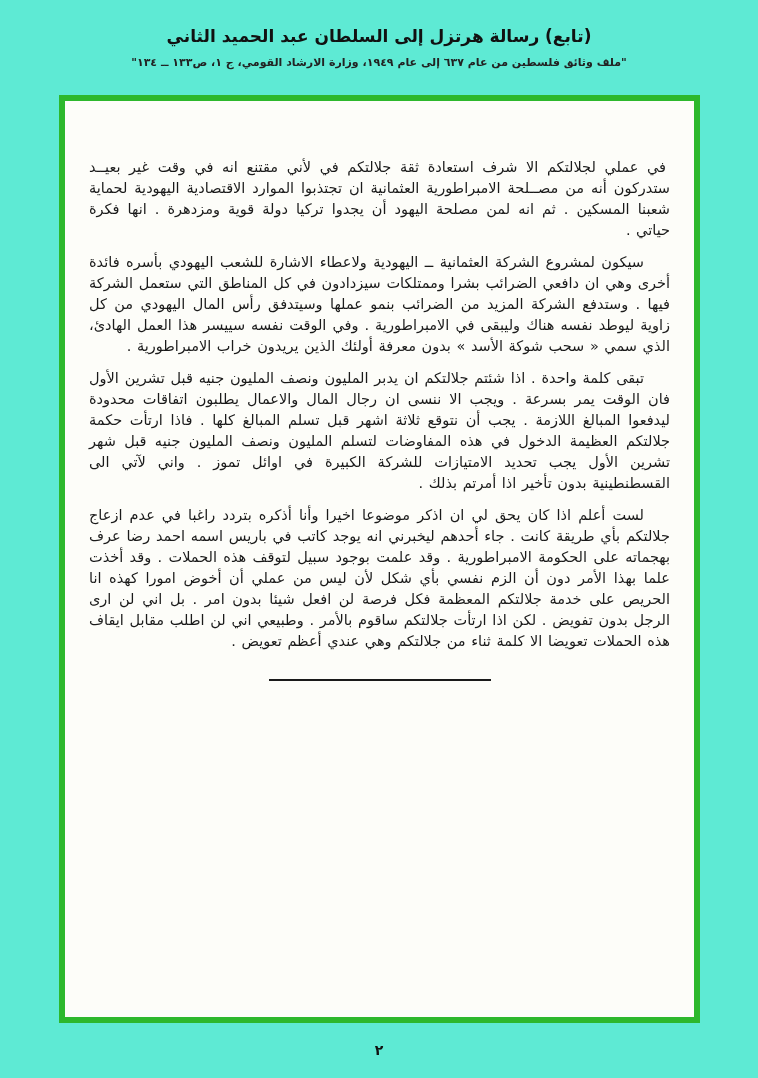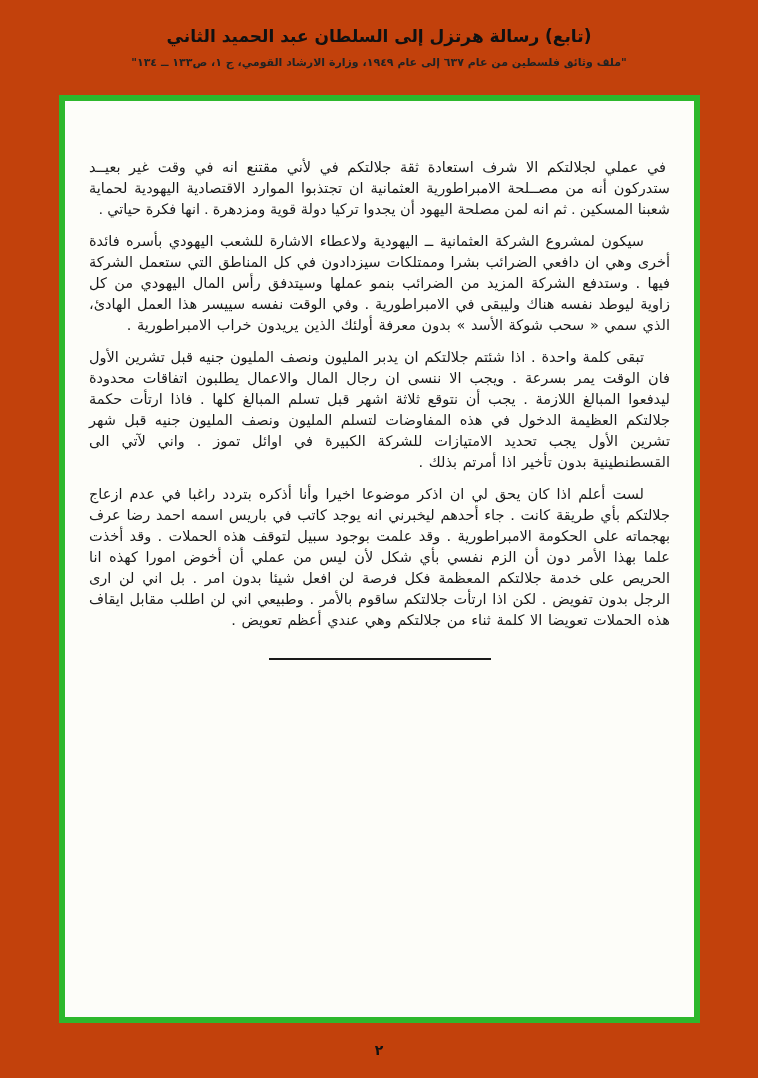--- a/index.html
+++ b/index.html
@@ -5,21 +5,21 @@
   html, body {
     margin: 0;
     padding: 0;
     background: #ffffff;
     font-family: "DejaVu Sans", sans-serif;
   }
   .page {
     position: relative;
     width: 758px;
     height: 1078px;
-    background: #c2410c;
+    background: #5eead4;
     overflow: hidden;
   }
   .doc-header {
     direction: rtl;
     text-align: center;
     padding-top: 26px;
   }
   .doc-title {
     font-size: 17px;
     font-weight: bold;
@@ -49,21 +49,20 @@
     font-size: 14.5px;
     line-height: 21px;
     color: #1a1a1a;
     text-align: justify;
     margin: 0 0 11px 0;
     text-indent: 26px;
     word-spacing: 1px;
   }
   .frame p:first-of-type {
     text-indent: 4px;
-    font-family: Liberation Serif, serif;
   }
   .sig-line {
     width: 222px;
     border-top: 2px solid #1a1a1a;
     margin: 27px auto 0 auto;
   }
   .page-number {
     position: absolute;
     left: 0;
     right: 0;

